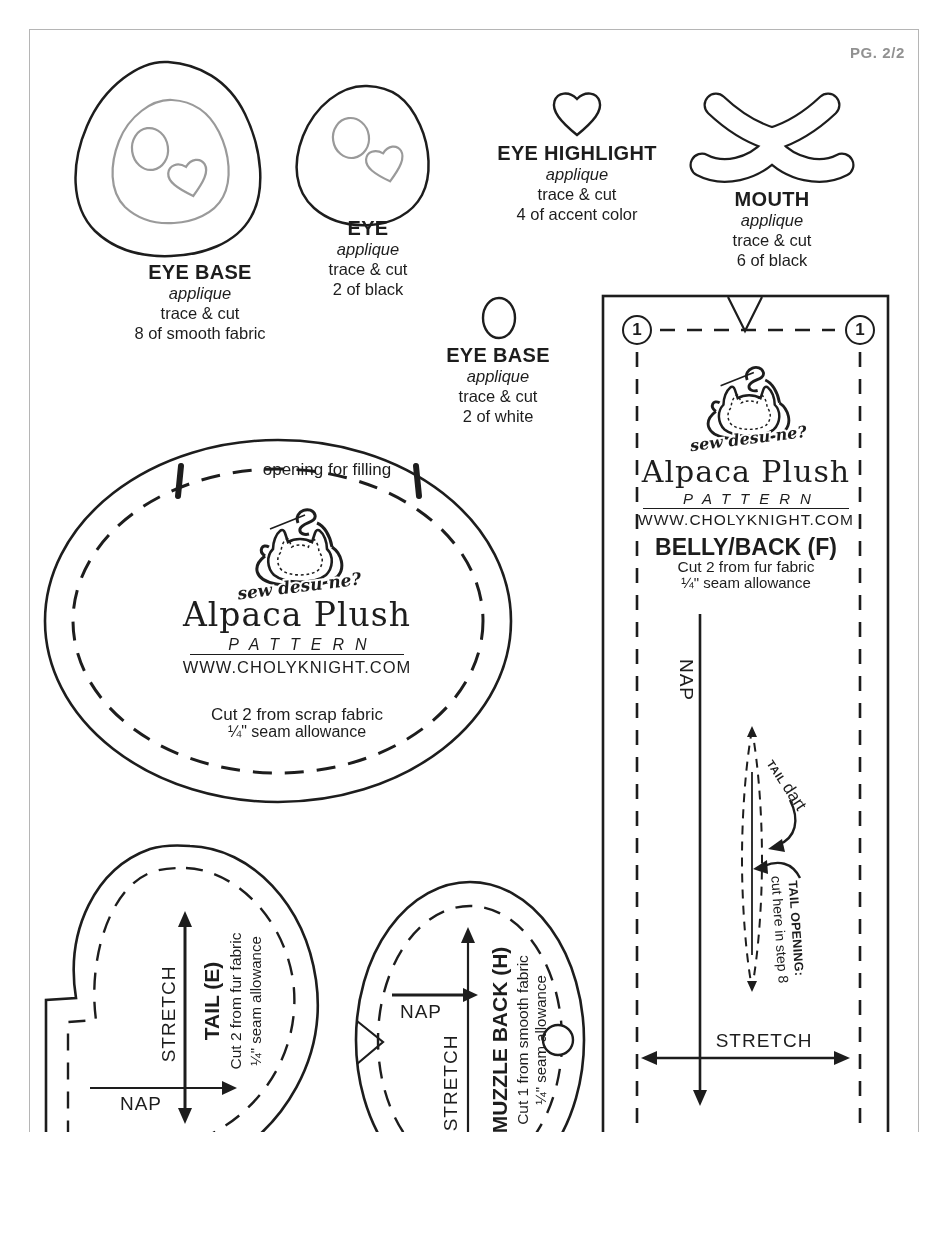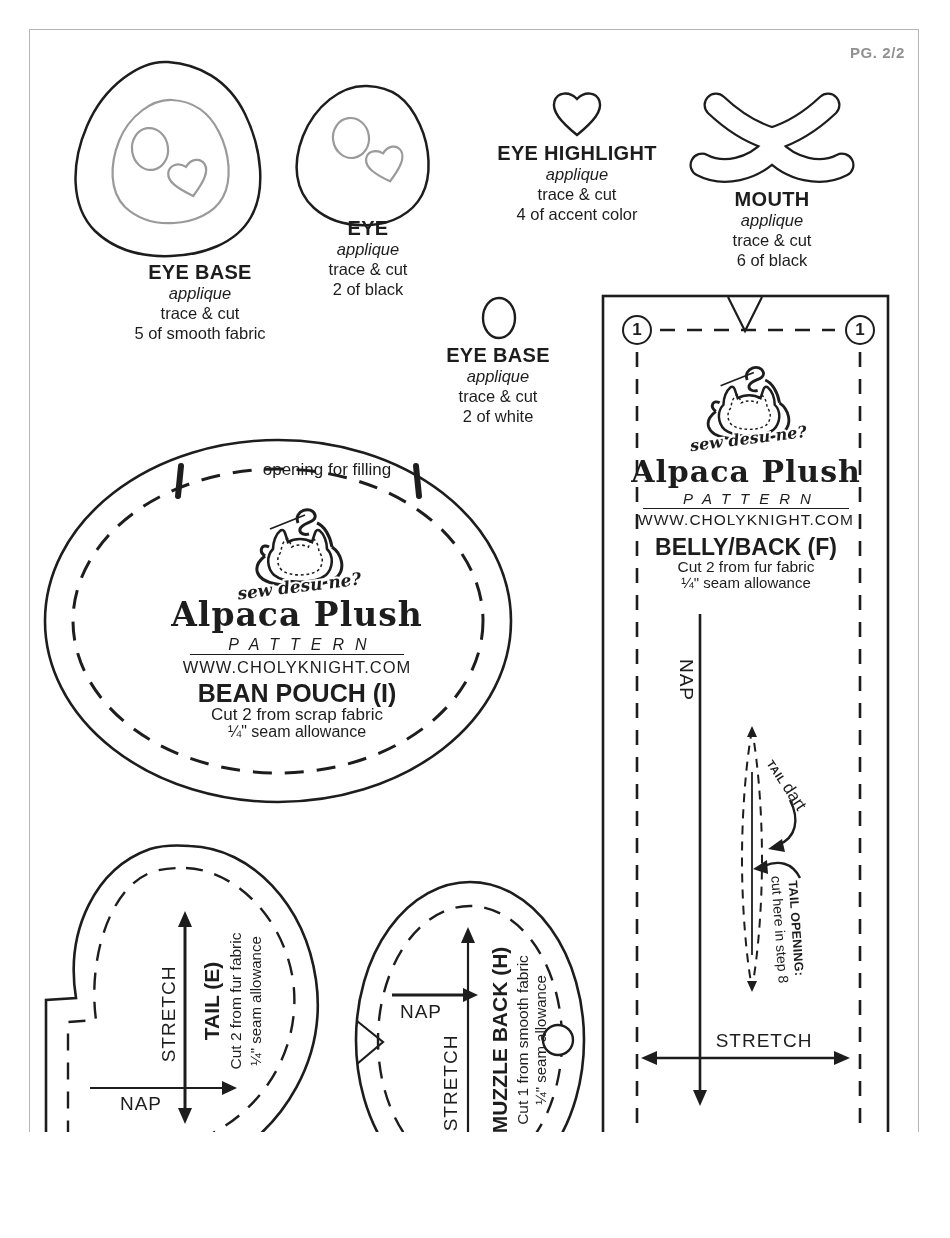--- a/index.html
+++ b/index.html
@@ -10,21 +10,21 @@
   .pg-label{position:absolute;top:44px;right:45px;font-weight:bold;font-size:15px;
         letter-spacing:.6px;color:#919191;}
   .art{position:absolute;left:0;top:0;}
   .t{position:absolute;white-space:nowrap;transform:translate(-50%,-50%);line-height:1.1;}
   .rot90{transform:translate(-50%,-50%) rotate(90deg);}
   .rotm90{transform:translate(-50%,-50%) rotate(-90deg);}
   .stack{position:absolute;transform:translateX(-50%);text-align:center;
          line-height:1.2;font-size:16.5px;}
   .stack .nm{font-size:20px;font-weight:bold;letter-spacing:.3px;line-height:1.15;}
   .stack .it{font-style:italic;}
-  .serifTitle{font-family:"DejaVu Serif",serif;font-weight:bold;}
+  .serifTitle{font-family:"DejaVu Serif",serif;}
   .patternWord{letter-spacing:11px;margin-left:6px;font-size:16px;font-style:italic;}
   .rule{position:absolute;border-top:1.7px solid #1d1d1d;height:0;}
   .site{font-size:16.5px;letter-spacing:1px;}
   .pieceName{font-weight:bold;}
   .circleNum{width:30px;height:30px;border:2.4px solid #1d1d1d;border-radius:50%;
          background:#fff;display:flex;align-items:center;justify-content:center;
          font-weight:bold;font-size:17px;box-sizing:border-box;}
   .dartLbl .sm{font-weight:bold;font-size:11px;letter-spacing:.5px;margin-right:3px;}
   .dartLbl .lg{font-size:17px;}
   .openLbl{text-align:center;line-height:1.2;}
@@ -154,21 +154,21 @@
     <use href="#logo-art" transform="translate(242,504)"></use>
     <use href="#logo-art" transform="translate(694,362) scale(0.95)"></use>
     <text x="300" y="592" transform="rotate(-7 300 592)" text-anchor="middle" font-family="DejaVu Serif, serif" font-style="italic" font-weight="bold" font-size="17" fill="#1d1d1d" paint-order="stroke" stroke="#ffffff" stroke-width="4">sew desu ne?</text>
     <text x="749" y="444" transform="rotate(-7 749 444)" text-anchor="middle" font-family="DejaVu Serif, serif" font-style="italic" font-weight="bold" font-size="16" fill="#1d1d1d" paint-order="stroke" stroke="#ffffff" stroke-width="4">sew desu ne?</text>
   </svg>
 
   <div class="stack" style="left:166px;top:261px;margin-left:34px;">
     <div class="nm">EYE BASE</div>
     <div class="it">applique</div>
     <div>trace &amp; cut</div>
-    <div>5 of smooth fabric</div>
+    <div>8 of smooth fabric</div>
   </div>
   <div class="stack" style="left:368px;top:217px;">
     <div class="nm">EYE</div>
     <div class="it">applique</div>
     <div>trace &amp; cut</div>
     <div>2 of black</div>
   </div>
   <div class="stack" style="left:577px;top:142px;">
     <div class="nm">EYE HIGHLIGHT</div>
     <div class="it">applique</div>
@@ -186,21 +186,20 @@
     <div class="it">applique</div>
     <div>trace &amp; cut</div>
     <div>2 of white</div>
   </div>
 
   <div class="t" style="left:299px;top:470px;font-size:17px;margin-left:28px;">opening for filling</div>
   <div class="t serifTitle" style="left:297px;top:615px;font-size:33px;letter-spacing:1px;">Alpaca Plush</div>
   <div class="t patternWord" style="left:297px;top:645px;">PATTERN</div>
   <div class="rule" style="left:190px;top:654px;width:214px;"></div>
   <div class="t site" style="left:297px;top:667px;">WWW.CHOLYKNIGHT.COM</div>
-  <div class="t pieceName" style="left:297px;top:694px;font-size:25px;">BEAN POUCH (I)</div>
   <div class="t" style="left:297px;top:715px;font-size:17px;">Cut 2 from scrap fabric</div>
   <div class="t" style="left:297px;top:732px;font-size:16px;">¼" seam allowance</div>
 
   <div class="t serifTitle" style="left:746px;top:471px;font-size:30px;letter-spacing:1px;">Alpaca Plush</div>
   <div class="t patternWord" style="left:746px;top:499px;font-size:15px;letter-spacing:10px;">PATTERN</div>
   <div class="rule" style="left:643px;top:508px;width:206px;"></div>
   <div class="t site" style="left:746px;top:520px;font-size:15.5px;">WWW.CHOLYKNIGHT.COM</div>
   <div class="t pieceName" style="left:746px;top:548px;font-size:23px;">BELLY/BACK (F)</div>
   <div class="t" style="left:746px;top:567px;font-size:15.5px;">Cut 2 from fur fabric</div>
   <div class="t" style="left:746px;top:583px;font-size:15px;">¼" seam allowance</div>

